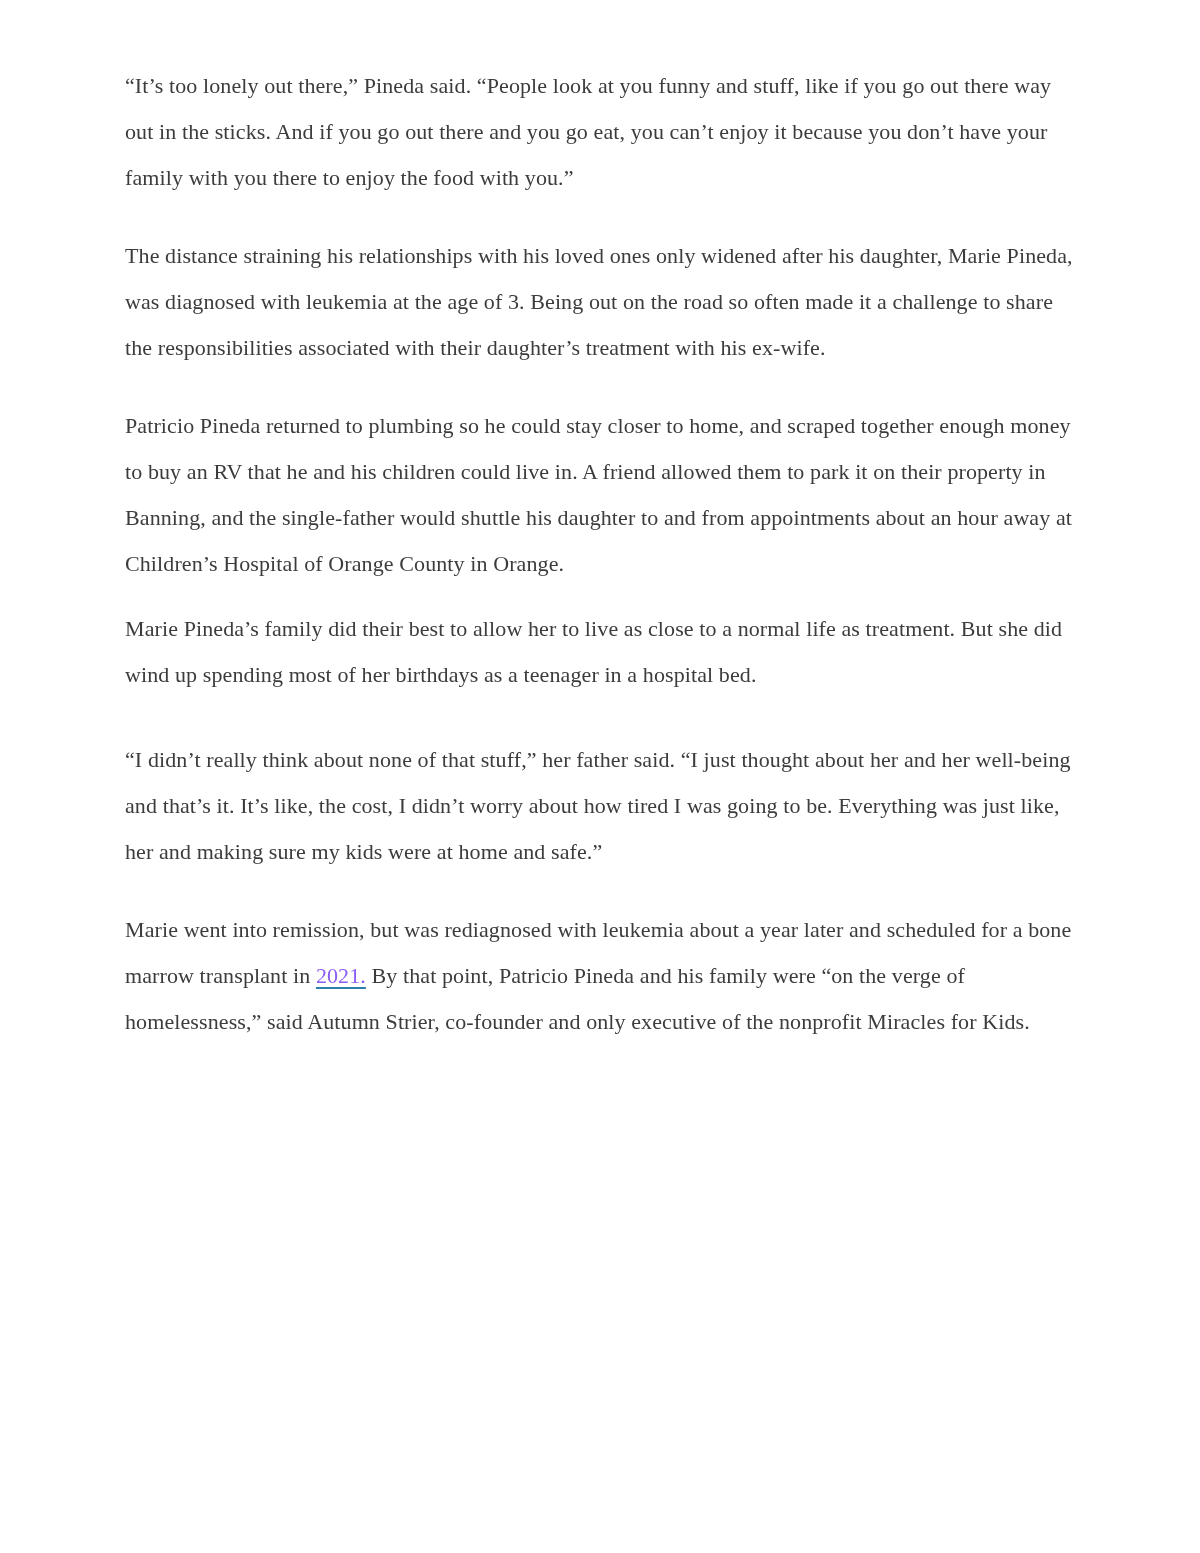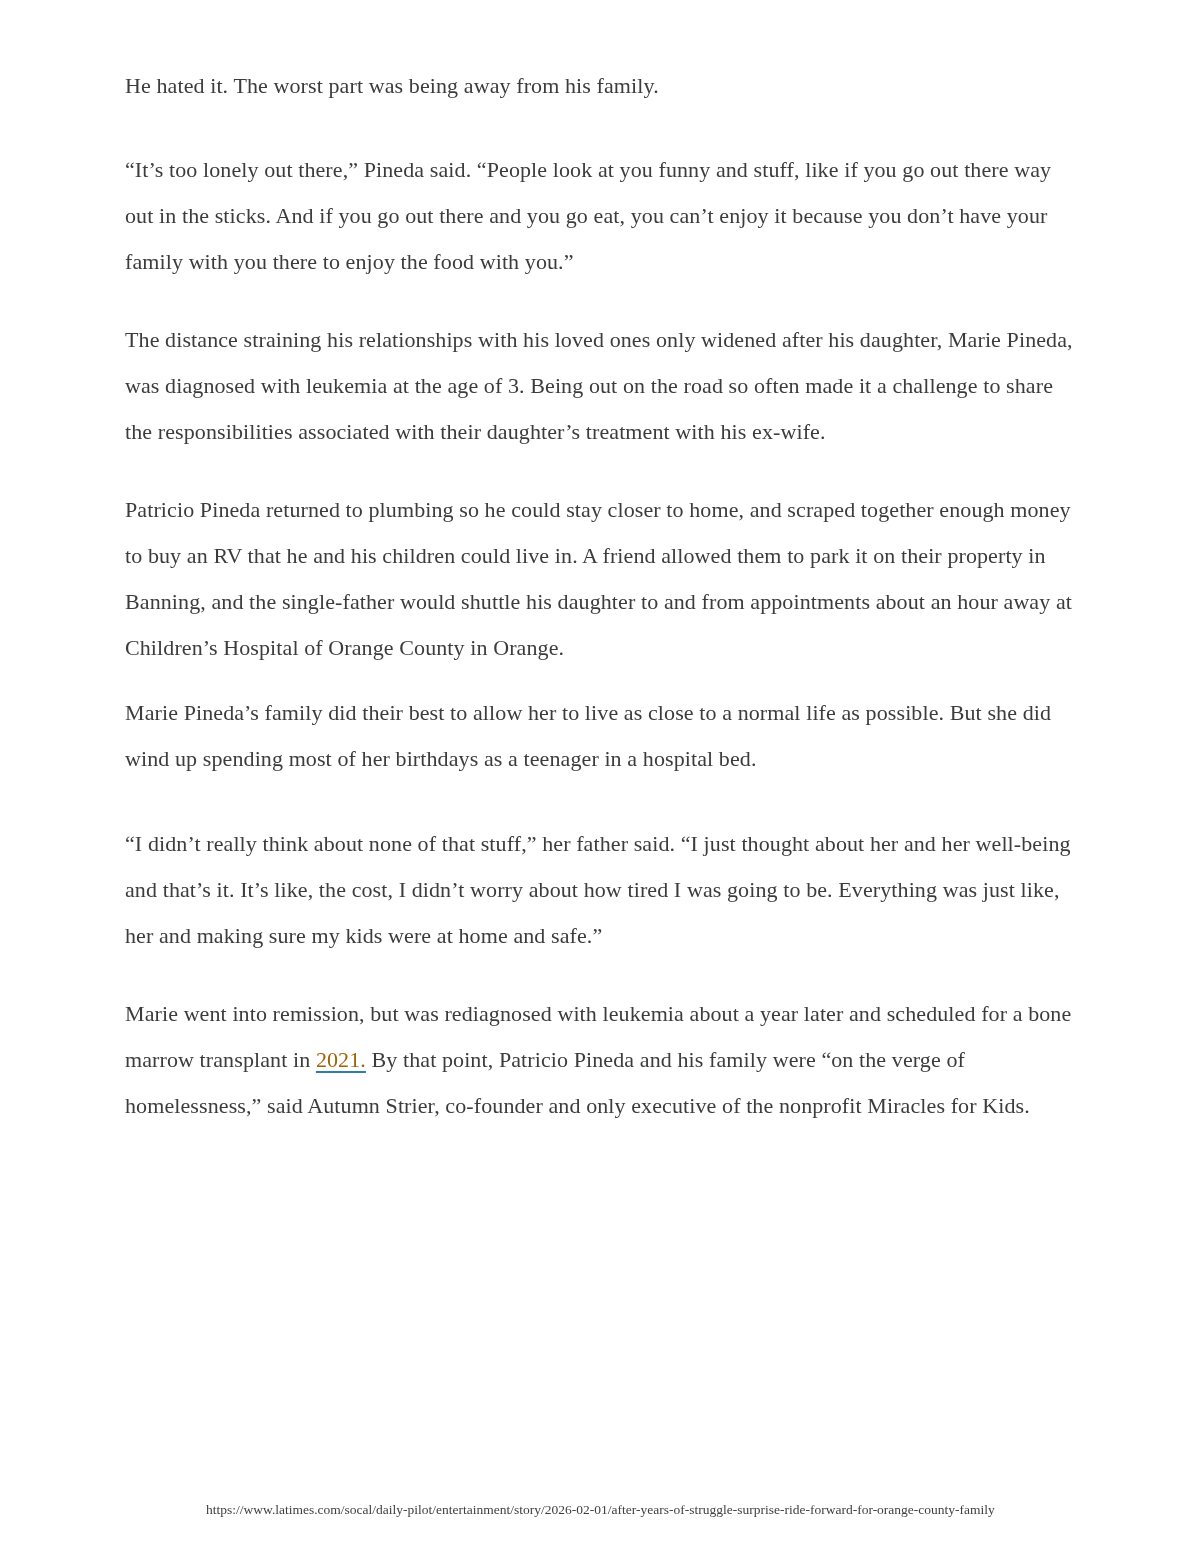--- a/index.html
+++ b/index.html
@@ -25,21 +25,21 @@
     margin: 0 0 32px 0;
     font-size: 22px;
     line-height: 46px;
     color: #3c3c3c;
     letter-spacing: 0.1px;
   }
   .article p.sp-wide   { margin-bottom: 38px; }
   .article p.sp-tight  { margin-bottom: 19px; }
   .article p.sp-wider  { margin-bottom: 39px; }
   .article a.inline-link {
-    color: #a16207;
+    color: #8b5cf6;
     text-decoration: underline;
     text-decoration-color: #2d7fa9;
     text-underline-offset: 4px;
     cursor: pointer;
   }
   .print-footer {
     position: absolute;
     left: 206px;
     top: 1501px;
     width: 930px;
@@ -50,31 +50,29 @@
     white-space: nowrap;
   }
 </style>
 </head>
 <body>
 
 <div class="page">
 
   <div class="article">
 
-    <p class="sp-wide">He hated it. The worst part was being away from his family.</p>
 
     <p>“It’s too lonely out there,” Pineda said. “People look at you funny and stuff, like if you go out there way out in the sticks. And if you go out there and you go eat, you can’t enjoy it because you don’t have your family with you there to enjoy the food with you.”</p>
 
     <p>The distance straining his relationships with his loved ones only widened after his daughter, Marie Pineda, was diagnosed with leukemia at the age of 3. Being out on the road so often made it a challenge to share the responsibilities associated with their daughter’s treatment with his ex-wife.</p>
 
     <p class="sp-tight">Patricio Pineda returned to plumbing so he could stay closer to home, and scraped together enough money to buy an RV that he and his children could live in. A friend allowed them to park it on their property in Banning, and the single-father would shuttle his daughter to and from appointments about an hour away at Children’s Hospital of Orange County in Orange.</p>
 
-    <p class="sp-wider">Marie Pineda’s family did their best to allow her to live as close to a normal life as possible. But she did wind up spending most of her birthdays as a teenager in a hospital bed.</p>
+    <p class="sp-wider">Marie Pineda’s family did their best to allow her to live as close to a normal life as treatment. But she did wind up spending most of her birthdays as a teenager in a hospital bed.</p>
 
     <p>“I didn’t really think about none of that stuff,” her father said. “I just thought about her and her well-being and that’s it. It’s like, the cost, I didn’t worry about how tired I was going to be. Everything was just like, her and making sure my kids were at home and safe.”</p>
 
     <p><span>Marie went into remission, but was rediagnosed with leukemia about a year later and scheduled for a bone marrow transplant in </span><a class="inline-link">2021.</a><span> By that point, Patricio Pineda and his family were “on the verge of homelessness,” said Autumn Strier, co-founder and only executive of the nonprofit Miracles for Kids.</span></p>
 
   </div>
 
-  <div class="print-footer">https://www.latimes.com/socal/daily-pilot/entertainment/story/2026-02-01/after-years-of-struggle-surprise-ride-forward-for-orange-county-family</div>
 
 </div>
 
 </body></html>

